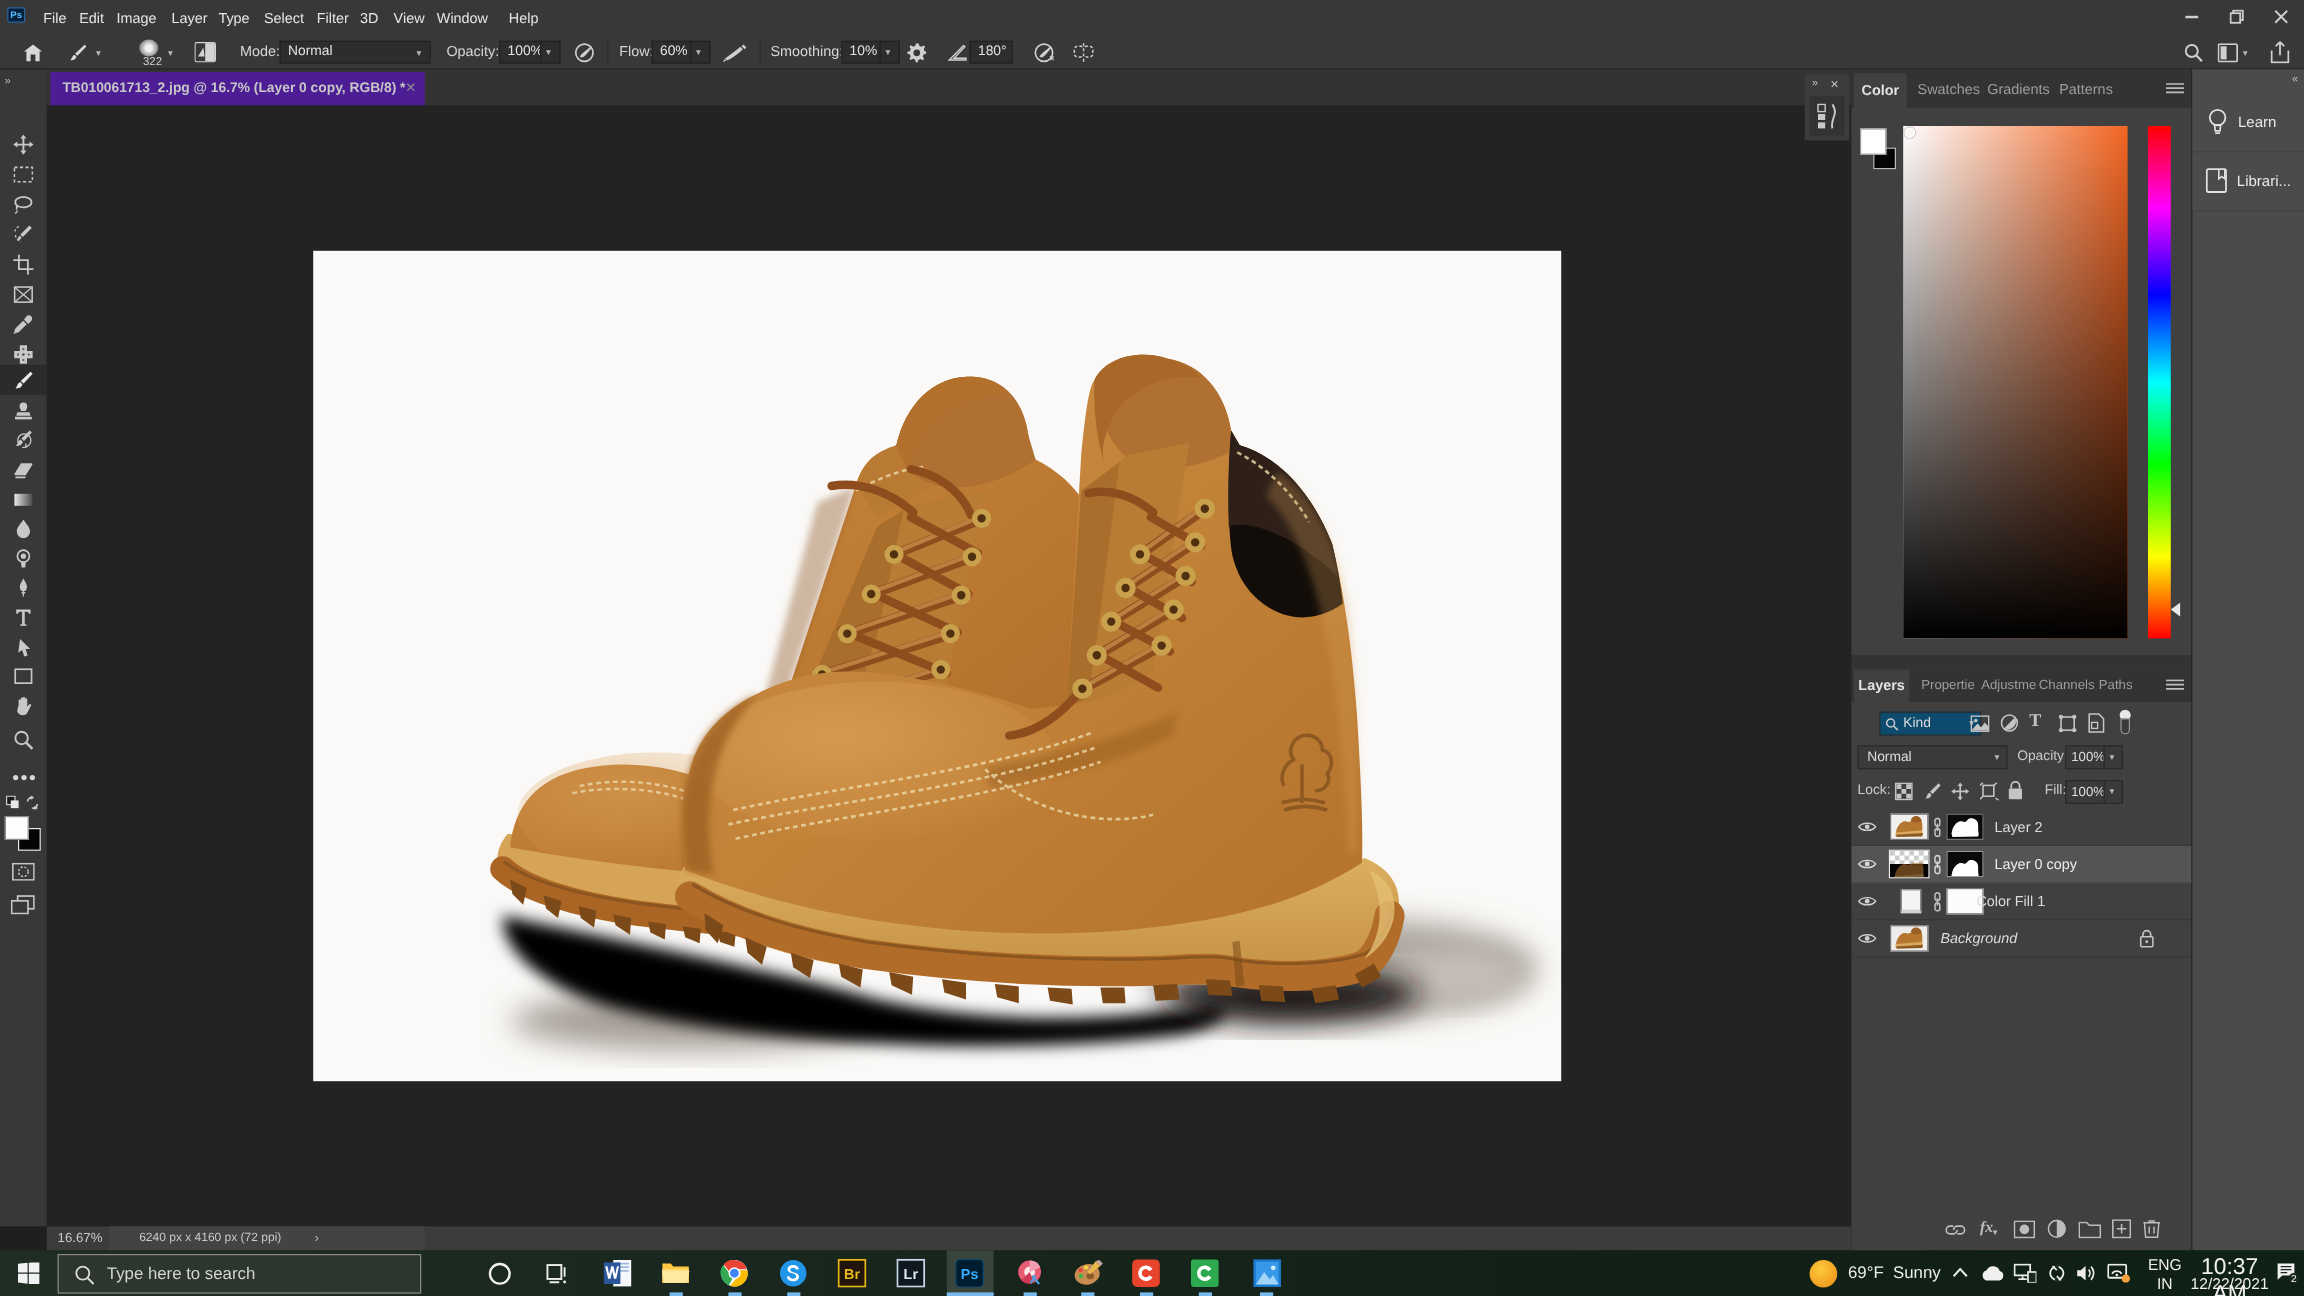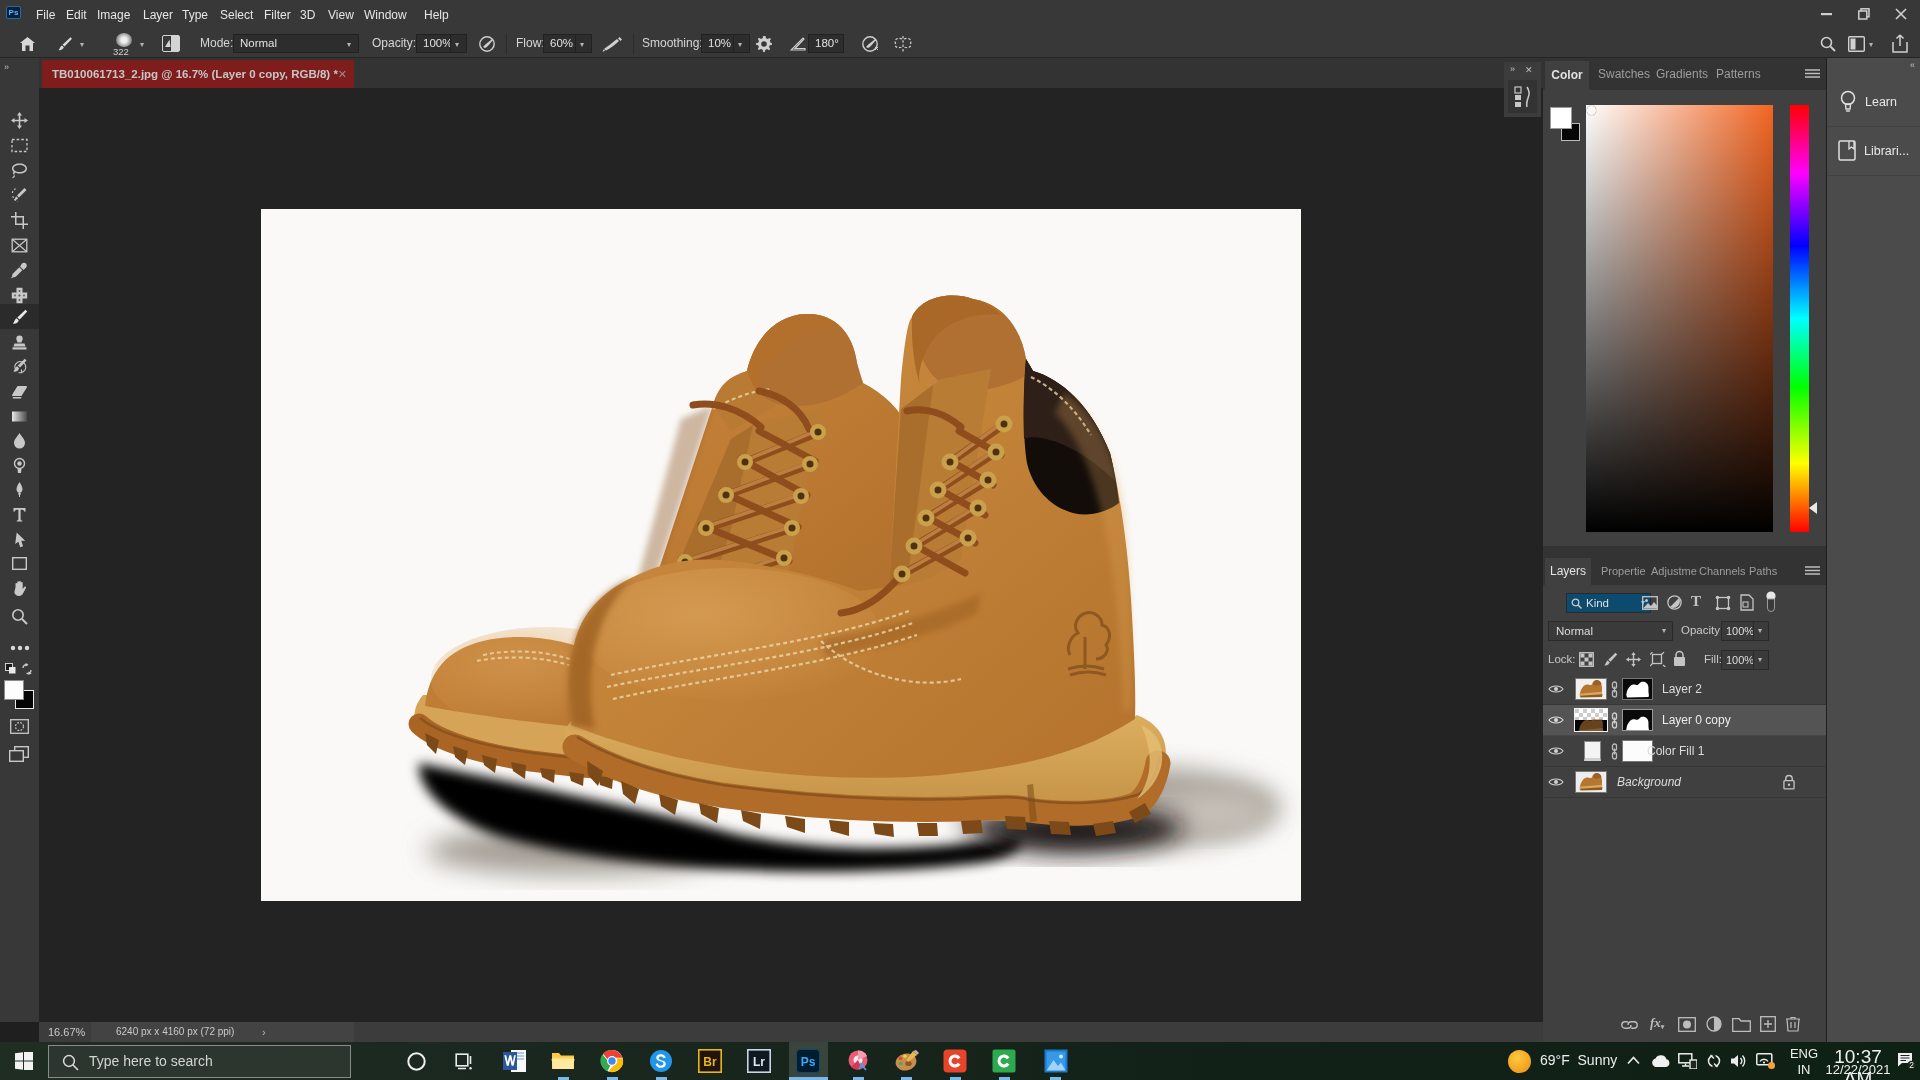--- a/index.html
+++ b/index.html
@@ -24,21 +24,21 @@
   .chev { color:#b5b5b5; font-size:8px; }
   .vsep { position:absolute; top:4px; width:1px; height:20px; background:#2c2c2c; }
 
   
   #toolbar { position:absolute; left:0; top:58px; width:39px; height:964px; background:#383838; }
   .tool { position:absolute; left:0; width:39px; height:24px; color:#cfcfcf; text-align:center; }
   .tool svg { display:block; margin:2px auto 0; }
 
   
   #tabbar { position:absolute; left:39px; top:58px; width:1504px; height:30px; background:#333333; }
-  #doctab { position:absolute; left:3px; top:2px; width:312px; height:28px; background:#7f1d1d;
+  #doctab { position:absolute; left:3px; top:2px; width:312px; height:28px; background:#4c1d95;
     color:#c6c6c6; font-size:11.5px; font-weight:bold; line-height:28px; padding-left:10px; }
   #canvas { position:absolute; left:39px; top:88px; width:1504px; height:934px; background:#232323; }
   #whiteimg { position:absolute; left:222px; top:121px; width:1040px; height:692px; background:#faf9f7; }
   #statusbar { position:absolute; left:39px; top:1022px; width:1504px; height:20px; background:#3c3c3c;
     color:#cacaca; font-size:11.5px; line-height:20px; }
 
   
   #minidock { position:absolute; left:1504px; top:62px; width:37px; height:55px; background:#3c3c3c; }
 
   
@@ -85,21 +85,21 @@
         <path d="M8.5 1 L16 7 L14 7 L14 15 L10.5 15 L10.5 9.5 L6.5 9.5 L6.5 15 L3 15 L3 7 L1 7 Z" fill="#d8d8d8"></path>
       </svg>
 
     <svg style="position:absolute;left:56px;top:6px" width="17" height="16" viewBox="0 0 17 16">
         <path d="M14.5 1.2 L16 2.7 L8.5 10.5 L6.5 8.8 Z" fill="#d8d8d8"></path>
         <path d="M6 9.6 L7.8 11.3 C7.5 13 5.5 14.5 2.5 14.2 C4 13.2 3.8 10.6 6 9.6 Z" fill="#d8d8d8"></path>
       </svg>
     <span class="chev" style="position:absolute;left:80px;top:10px">▾</span>
 
     <div style="position:absolute;left:116px;top:3px;width:16px;height:14px;border-radius:50%;background:radial-gradient(circle,#f0f0f0 25%,#8a8a8a 70%,#484848 100%)"></div>
-    <div style="position:absolute;left:113px;top:16px;width:22px;text-align:left;color:#d0d0d0;font-size:9.5px">322</div>
+    <div style="position:absolute;left:113px;top:16px;width:22px;text-align:right;color:#d0d0d0;font-size:9.5px">322</div>
     <span class="chev" style="position:absolute;left:140px;top:10px">▾</span>
 
     <svg style="position:absolute;left:162px;top:5px" width="18" height="17" viewBox="0 0 18 17">
         <rect x="0.5" y="0.5" width="17" height="16" rx="1.5" fill="none" stroke="#d4d4d4"></rect>
         <rect x="9" y="1" width="8" height="15" fill="#d4d4d4"></rect>
         <path d="M3 12 L7.5 4.5 L8.5 12 Z" fill="#d4d4d4"></path>
       </svg>
     <span class="obx" style="left:200px;color:#d6d6d6">Mode:</span>
     <div class="field" style="left:233px;width:126px">Normal<span class="chev" style="position:absolute;right:7px;top:1px">▾</span></div>
     <span class="obx" style="left:372px">Opacity:</span>
@@ -609,21 +609,21 @@
     <div style="position:absolute;left:44px;top:48px;width:9px;height:9px;border:1.5px solid #ffffff;border-radius:50%;box-shadow:0 0 1px #000"></div>
 
     <div style="position:absolute;left:247px;top:47px;width:19px;height:427px;background:
       linear-gradient(to bottom,#ff0000 0%,#ff00ff 16%,#0000ff 33%,#00ffff 50%,#00ff00 66%,#ffff00 84%,#ff0000 100%);"></div>
     <svg style="position:absolute;left:266px;top:444px" width="8" height="12" viewBox="0 0 8 12">
         <path d="M8 0 L0 6 L8 12 Z" fill="#e8e8e8"></path>
       </svg>
 
     <div style="position:absolute;left:0;top:488px;width:283px;height:11px;background:#333333"></div>
     <div style="position:absolute;left:0;top:499px;width:283px;height:28px;background:#333333"></div>
-    <div style="position:absolute;left:2px;top:500px;width:46px;height:27px;background:#404040;color:#e4e4e4;font-size:12px;font-weight:normal;text-align:center;line-height:26px">Layers</div>
+    <div style="position:absolute;left:2px;top:500px;width:46px;height:27px;background:#404040;color:#e4e4e4;font-size:12px;font-weight:bold;text-align:center;line-height:26px">Layers</div>
     <div style="position:absolute;left:58px;top:499px;height:28px;line-height:28px;color:#9d9d9d;font-size:11px">Propertie</div>
     <div style="position:absolute;left:108px;top:499px;height:28px;line-height:28px;color:#9d9d9d;font-size:11px">Adjustme</div>
     <div style="position:absolute;left:156px;top:499px;height:28px;line-height:28px;color:#9d9d9d;font-size:11px">Channels</div>
     <div style="position:absolute;left:206px;top:499px;height:28px;line-height:28px;color:#9d9d9d;font-size:11px">Paths</div>
     <svg style="position:absolute;left:262px;top:508px" width="15" height="11" viewBox="0 0 15 11">
         <path d="M0 1 H15 M0 4.5 H15 M0 8 H15" stroke="#bdbdbd" stroke-width="1.4"></path>
       </svg>
     <div style="position:absolute;left:0;top:527px;width:283px;height:457px;background:#404040"></div>
 
     <div style="position:absolute;left:23px;top:535px;width:85px;height:20px;background:#0c4a6e;border:1px solid #2a2a2a">

